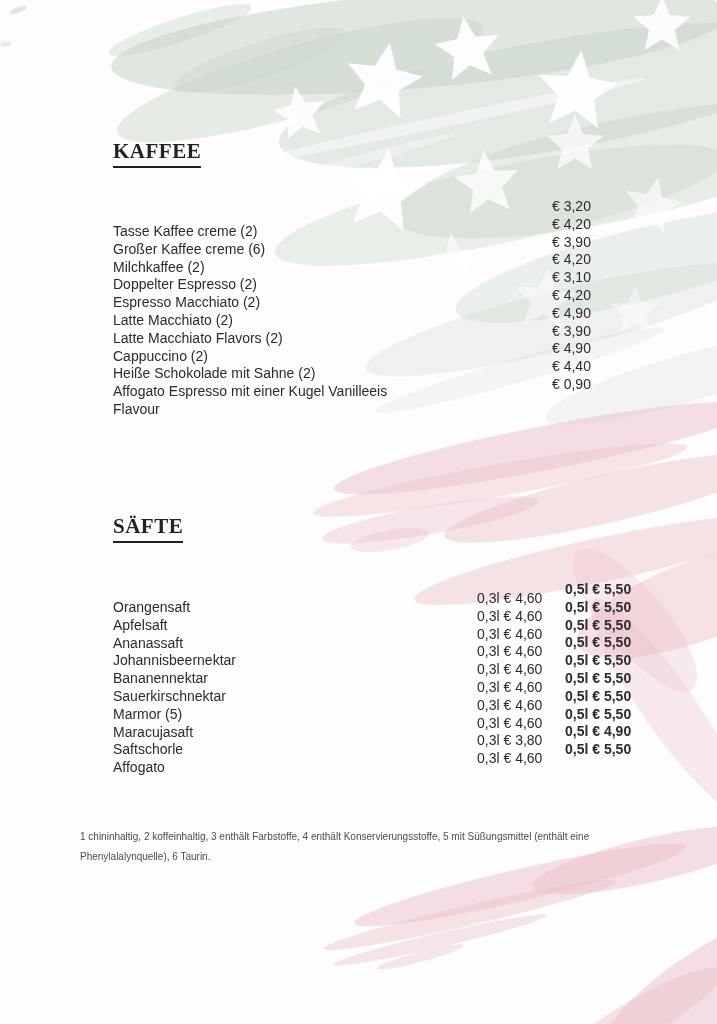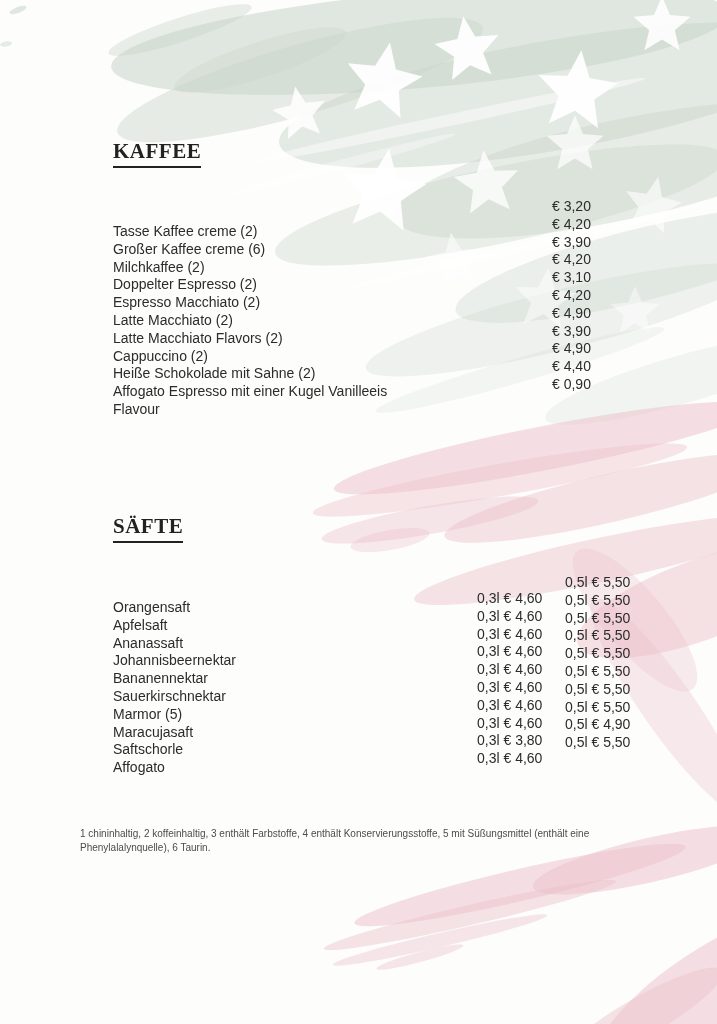--- a/index.html
+++ b/index.html
@@ -24,29 +24,29 @@
   .title-kaffee{left:113px;top:139px;}
   .title-saefte{left:113px;top:514px;}
 
   .menu-list{position:absolute;left:113px;width:540px;}
   .kaffee-list{top:198px;}
   .saefte-list{top:574px;}
   .mrow{position:relative;height:17.8px;line-height:17.8px;font-size:14px;}
   .iname{display:inline-block;white-space:nowrap;margin-top:25px;}
   .iprice{position:absolute;left:439px;top:0;white-space:nowrap;}
   .ip03{position:absolute;left:364px;top:16px;white-space:nowrap;}
-  .ip05{position:absolute;left:452px;top:0;white-space:nowrap;}
+  .ip05{position:absolute;left:452px;top:7px;white-space:nowrap;font-weight:bold;}
 
   .note{
     position:absolute;top:417px;left:58px;width:600px;
     text-align:center;font-size:14px;line-height:20px;
   }
   .footnote{
     position:absolute;top:827px;left:80px;width:520px;
-    font-size:10px;line-height:14px;color:#4c4c4c;
+    font-size:10px;line-height:20px;color:#4c4c4c;
   }
 </style>
 </head>
 <body>
 
 <div class="page">
 
   <svg class="bg-art" viewBox="0 0 717 1024" width="717" height="1024" aria-hidden="true">
     <defs>
       <path id="star" d="M0,-1 L0.265,-0.364 L0.951,-0.309 L0.428,0.139 L0.588,0.809 L0,0.45 L-0.588,0.809 L-0.428,0.139 L-0.951,-0.309 L-0.265,-0.364 Z"></path>

